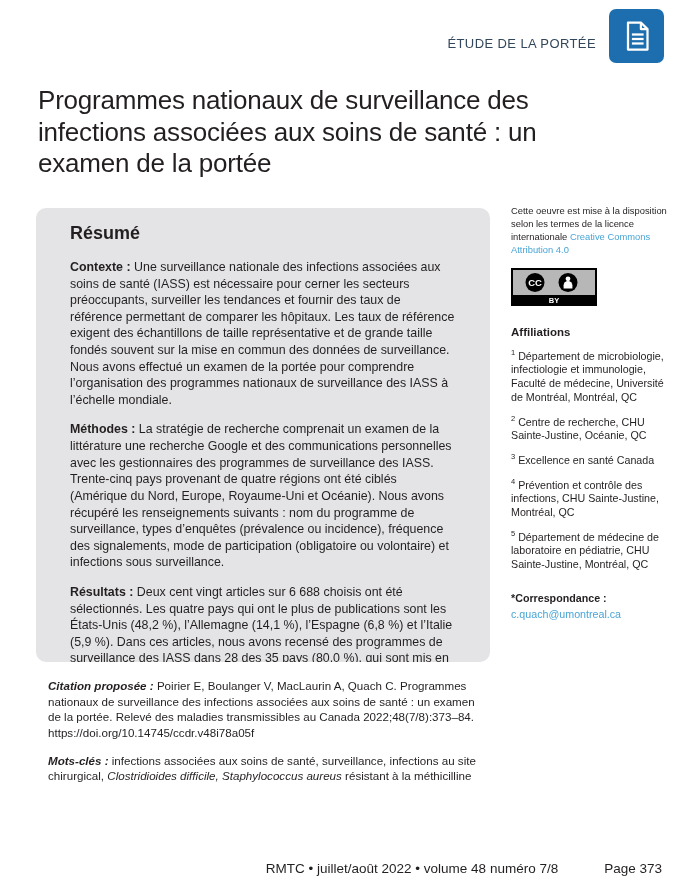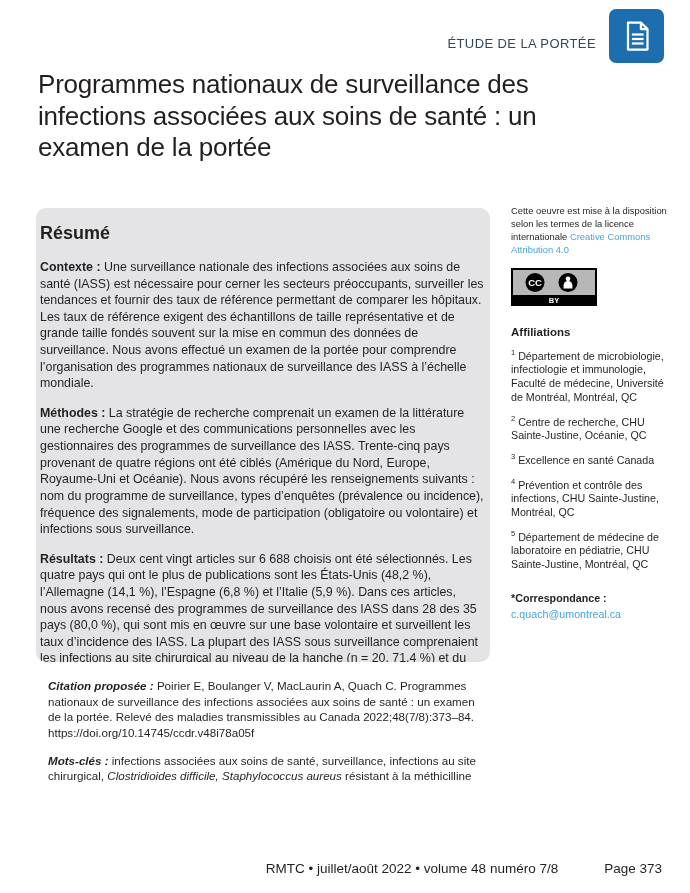--- a/index.html
+++ b/index.html
@@ -13,28 +13,28 @@
   }
   .page { position:absolute; inset:0; }
 
   
   .header { position:absolute; top:9px; right:26px; display:flex; align-items:center; gap:13px; }
   .kicker { color:#33475c; font-size:13px; letter-spacing:.4px; white-space:nowrap; padding-top:14px; }
   .doc-icon { width:55px; height:54px; background:#1d6eae; border-radius:7px;
               display:flex; align-items:center; justify-content:center; }
 
   
-  .title { position:absolute; left:38px; top:52px; width:562px;
+  .title { position:absolute; left:38px; top:68px; width:562px;
            font-size:26px; line-height:1.2; font-weight:400; letter-spacing:-0.2px; color:#231f20; }
   .authors { position:absolute; left:38px; top:173px; font-size:14.5px; color:#231f20; }
   .authors sup { font-size:9px; }
 
   
   .abstract-box { position:absolute; left:36px; top:208px; width:454px; height:454px;
-                  background:#e4e4e6; border-radius:10px; padding:13px 4px 10px;
+                  background:#e4e4e6; border-radius:10px; padding:13px 34px 10px;
                   box-sizing:border-box; overflow:hidden; }
   .abstract-heading { font-size:18px; font-weight:700; margin:2px 0 15px; }
   .abs-p { font-size:12.4px; line-height:1.34; margin:0 0 13px; }
   .abs-p .lbl { font-weight:700; }
 
   
   .citation-block { position:absolute; left:36px; top:666px; width:456px;
                     font-size:11.6px; line-height:1.35; }
   .citation-block p { margin:12px; }
   .bi { font-weight:700; font-style:italic; }

